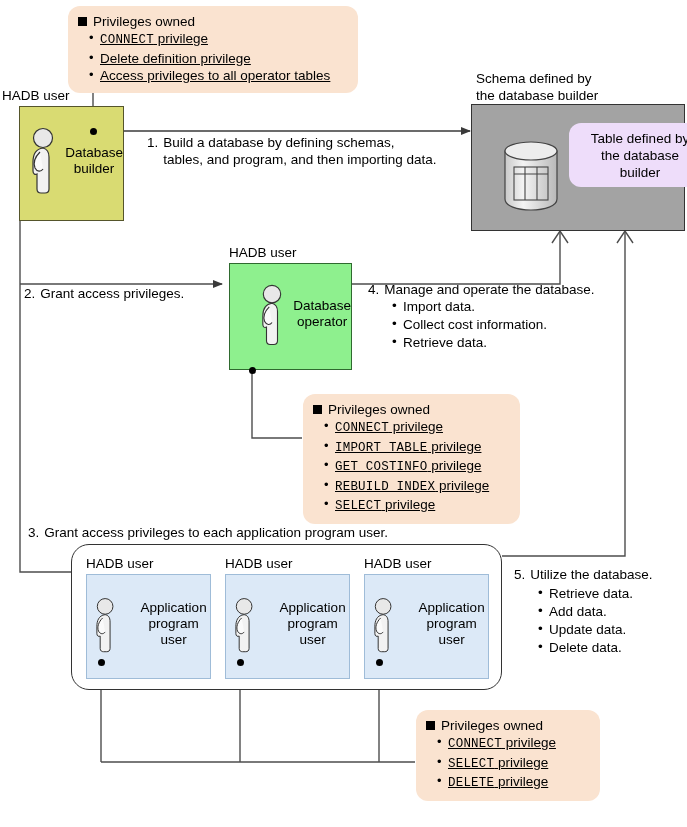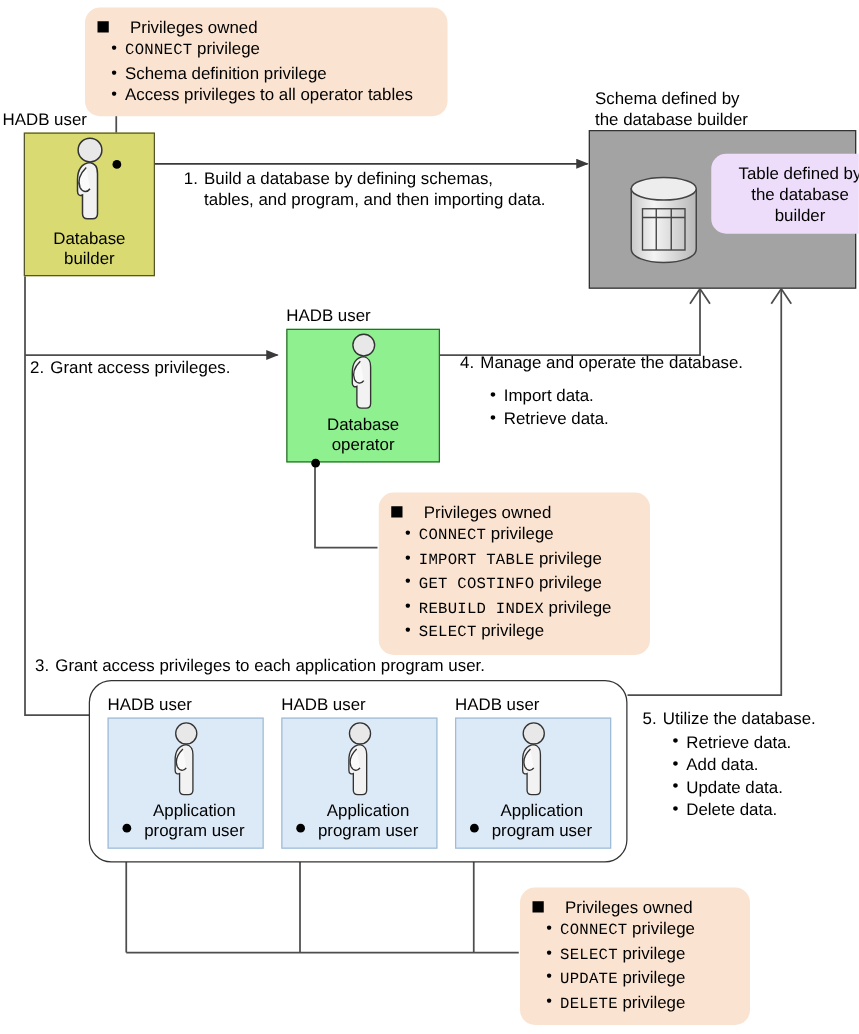--- a/index.html
+++ b/index.html
@@ -15,48 +15,48 @@
   .abs{position:absolute;}
 
   
   .lbl{font-size:13.5px;line-height:16px;white-space:nowrap;text-align:center;}
   .lbl-w{font-size:13.5px;line-height:17px;}
 
   
   .actorbox{
     border:1px solid #3a3a2a;
     box-sizing:border-box;
-    display:flex;flex-direction:column;
+    display:flex;flex-direction:row;
     align-items:center;justify-content:flex-end;
   }
   .actorbox.builder{background:#d9db72;border-color:#55552b;}
   .actorbox.operator{background:#8ef08e;border-color:#2f6a2f;}
   .actorbox.appuser{background:#dce9f7;border:1px solid #9fbcd8;}
 
   .actorname{
     font-size:13.5px;line-height:16px;text-align:center;
     padding-bottom:5px;
   }
 
   
   .callout{
     background:#fae3d0;
     border-radius:12px;
     box-sizing:border-box;
     padding:7px 10px 8px 10px;
   }
   .callout .head{
     font-size:13.5px;line-height:17px;
-    display:flex;align-items:flex-start;gap:17px;
+    display:flex;align-items:flex-start;gap:6px;
   }
   .sqbullet{
     display:inline-block;width:9px;height:9px;background:#000;
     margin-top:4px;flex:0 0 auto;
   }
-  .callout ul{margin:0;padding:0 0 0 22px;list-style:none;}
+  .callout ul{margin:0;padding:0 0 0 22px;list-style:none;text-decoration:underline;}
   .callout li{
     font-size:13.5px;line-height:17.5px;position:relative;
     padding-left:0;white-space:nowrap;
   }
   .callout li:before{
     content:"\2022";position:absolute;left:-11px;top:-1px;font-size:13px;
   }
   .mono{font-family:"Liberation Mono", monospace;font-size:12.5px;letter-spacing:.2px;}
 
   
@@ -114,21 +114,21 @@
     <path d="M101,762 L415,762" stroke="#4d4d4d" stroke-width="1.4" fill="none"></path>
   </svg>
 
   <div class="abs callout" style="left:68px;top:6px;width:290px;">
     <div class="head">
       <span class="sqbullet"></span>
       <span>Privileges owned</span>
     </div>
     <ul>
       <li><span class="mono">CONNECT</span><span> privilege</span></li>
-      <li><span>Schema definition privilege</span></li>
+      <li><span>Delete definition privilege</span></li>
       <li><span>Access privileges to all operator tables</span></li>
     </ul>
   </div>
 
   <div class="abs lbl" style="left:2px;top:88px;">HADB user</div>
 
   <div class="abs actorbox builder" style="left:19px;top:106px;width:105px;height:115px;">
     <svg width="44" height="72" viewBox="0 0 44 72" style="margin-bottom:2px;">
       <circle cx="22" cy="11" r="9.5" fill="#e8e8e8" stroke="#333" stroke-width="1.2"></circle>
       <path d="M22,21 C14,22 12,29 12,35 L12,44 C12,47 14,48 16,47 L16,62 C16,65 18,66 20,66 L24,66 C26,66 28,65 28,62 L28,30 C28,24 26,22 22,21 Z" fill="#f2f2f2" stroke="#333" stroke-width="1.2"></path>
@@ -197,22 +197,23 @@
       <div>operator</div>
     </div>
   </div>
   <div class="abs dot" style="left:249px;top:367px;"></div>
 
   <div class="abs" style="left:368px;top:281px;">
     <div class="stepnum">
       <span>4.</span>
       <span>Manage and operate the database.</span>
     </div>
-    <ul class="steps" style="margin-left:18px;margin-top:10px;">
+    <ul class="steps" style="margin-left:18px;margin-top:0;">
       <li>Import data.</li>
+      <li>Collect cost information.</li>
       <li>Retrieve data.</li>
     </ul>
   </div>
 
   <div class="abs callout" style="left:303px;top:394px;width:217px;">
     <div class="head">
       <span class="sqbullet"></span>
       <span>Privileges owned</span>
     </div>
     <ul>
@@ -287,18 +288,17 @@
   </div>
 
   <div class="abs callout" style="left:416px;top:710px;width:184px;">
     <div class="head">
       <span class="sqbullet"></span>
       <span>Privileges owned</span>
     </div>
     <ul>
       <li><span class="mono">CONNECT</span><span> privilege</span></li>
       <li><span class="mono">SELECT</span><span> privilege</span></li>
-      <li><span class="mono">UPDATE</span><span> privilege</span></li>
       <li><span class="mono">DELETE</span><span> privilege</span></li>
     </ul>
   </div>
 
 </div>
 
 </body></html>

